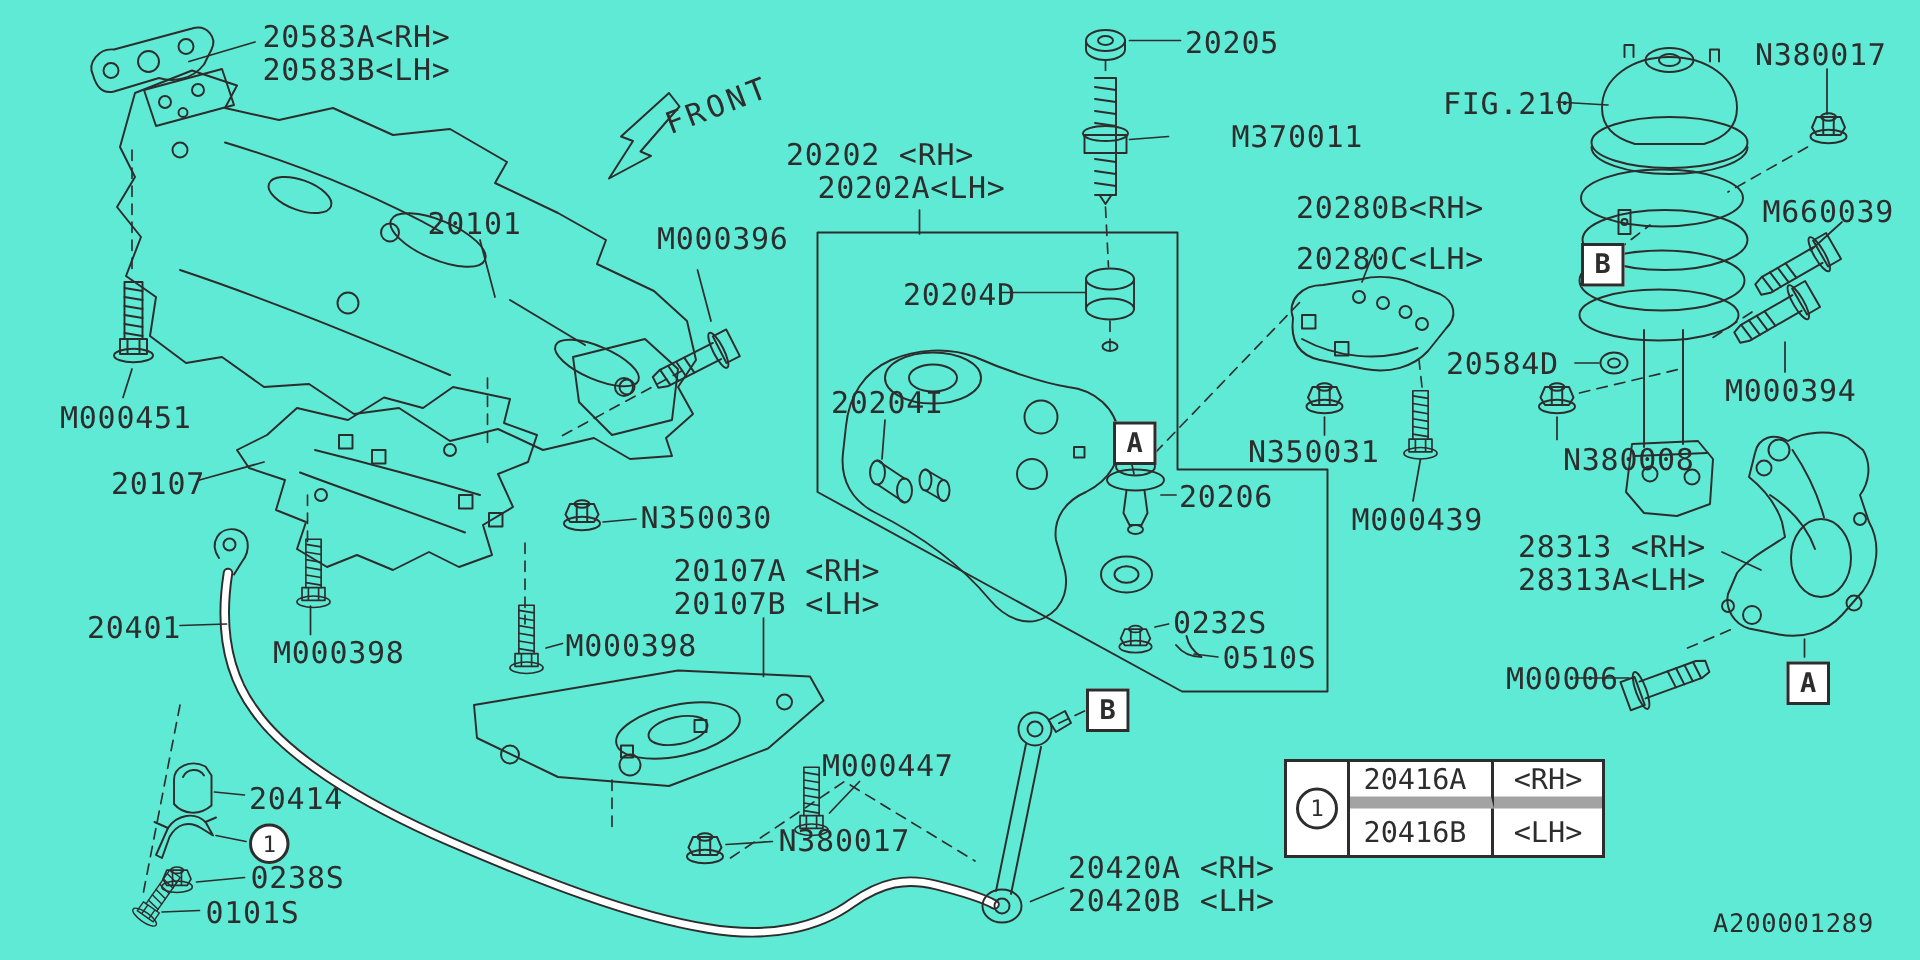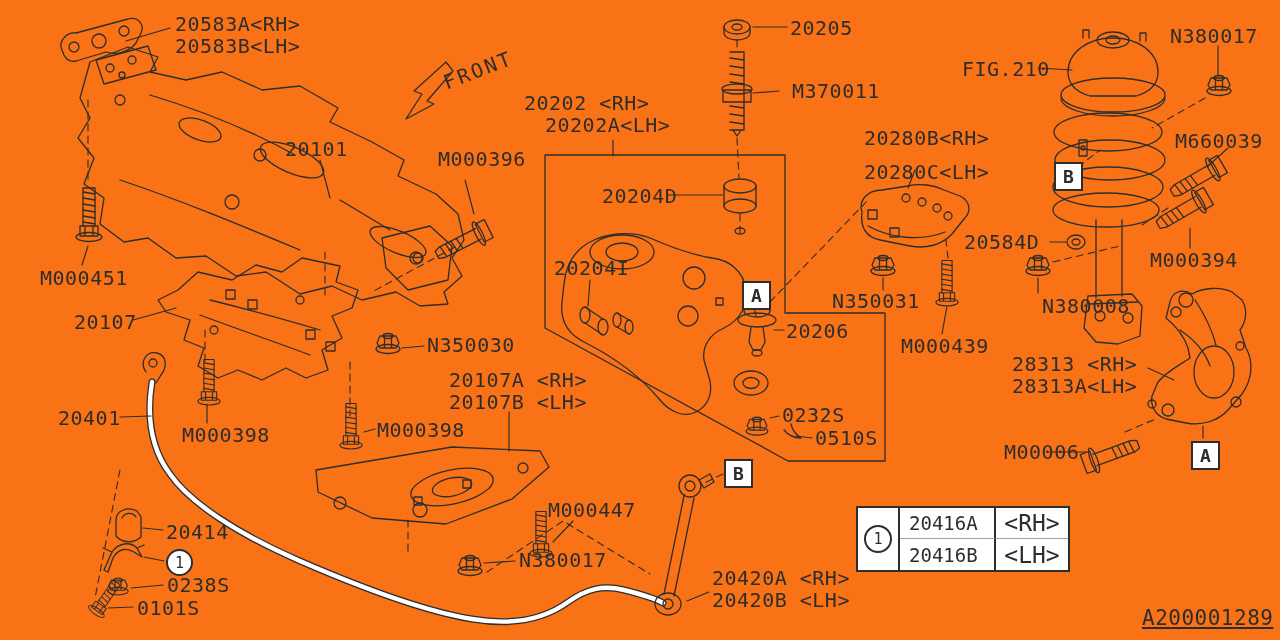--- a/index.html
+++ b/index.html
@@ -1,16 +1,16 @@
 <!DOCTYPE html>
 <html><head>
 <meta charset="utf-8">
 <style>
   html,body{margin:0;padding:0;background:#fff;}
-  .stage{position:relative;width:1280px;height:640px;background:#f97316;overflow:hidden;
+  .stage{position:relative;width:1280px;height:640px;background:#5eead4;overflow:hidden;
          font-family:"DejaVu Sans Mono",monospace;color:#2d2d2d;}
   .art{position:absolute;left:0;top:0;}
   .art path,.art ellipse,.art circle,.art line,.art rect,.art polyline,.art polygon{
     stroke:#2d2d2d;stroke-width:1.3;fill:none;stroke-linecap:round;stroke-linejoin:round;}
   .art .ld{stroke-width:1.15;}
   .art .dash{stroke-dasharray:7 5;stroke-width:1.1;}
   .art .tube-out{stroke-width:7;}
   .art .tube-in{stroke:#ffffff;stroke-width:4.4;}
   .lbl{position:absolute;font-size:20px;line-height:22px;white-space:pre;letter-spacing:.5px;}
   .front-label{position:absolute;left:440px;top:72px;font-size:20px;letter-spacing:2.5px;
@@ -18,23 +18,23 @@
   .letterbox{position:absolute;width:25px;height:25px;border:2px solid #2d2d2d;background:#fff;
     display:flex;align-items:center;justify-content:center;font-size:18px;font-weight:bold;}
   .circ{position:absolute;width:23px;height:23px;border:2px solid #2d2d2d;border-radius:50%;
     background:#fff;display:flex;align-items:center;justify-content:center;font-size:15px;}
   .legend{position:absolute;left:856px;top:506px;border:2px solid #2d2d2d;background:#fff;
     display:grid;grid-template-columns:42px 96px 72px;grid-template-rows:31px 31px;}
   .lg-marker{grid-row:1/3;border-right:2px solid #2d2d2d;display:flex;align-items:center;justify-content:center;}
   .lg-circle{width:24px;height:24px;border:2px solid #2d2d2d;border-radius:50%;
     display:flex;align-items:center;justify-content:center;font-size:15px;}
   .lg-part{border-right:2px solid #2d2d2d;display:flex;align-items:center;padding-left:9px;font-size:19px;}
-  .lg-side{display:flex;align-items:center;justify-content:center;font-size:23px;}
-  .rb{border-bottom:1px solid #a3a3a3;}
-  .docnum{position:absolute;left:1142px;top:606px;font-size:21px;letter-spacing:.5px;text-decoration:underline;}
+  .lg-side{display:flex;align-items:center;justify-content:center;font-size:19px;}
+  .rb{border-bottom:8px solid #a3a3a3;}
+  .docnum{position:absolute;left:1142px;top:606px;font-size:17px;letter-spacing:.5px;}
 </style>
 </head>
 <body>
 
 <div class="stage">
 
   <svg class="art" width="1280" height="640" viewBox="0 0 1280 640">
     <defs>
       <g id="boltv">
         <path d="M-6,-50 L6,-50 L6,-12 M-6,-50 L-6,-12"></path>
@@ -339,21 +339,21 @@
   </svg>
 
   <div class="lbl" style="left:175px;top:13px">20583A&lt;RH&gt;</div>
   <div class="lbl" style="left:175px;top:35px">20583B&lt;LH&gt;</div>
   <div class="lbl" style="left:285px;top:138px">20101</div>
   <div class="front-label">FRONT</div>
   <div class="lbl" style="left:438px;top:148px">M000396</div>
   <div class="lbl" style="left:524px;top:92px">20202 &lt;RH&gt;</div>
   <div class="lbl" style="left:545px;top:114px">20202A&lt;LH&gt;</div>
   <div class="lbl" style="left:790px;top:17px">20205</div>
-  <div class="lbl" style="left:792px;top:80px">M370011</div>
+  <div class="lbl" style="left:821px;top:80px">M370011</div>
   <div class="lbl" style="left:602px;top:185px">20204D</div>
   <div class="lbl" style="left:864px;top:127px">20280B&lt;RH&gt;</div>
   <div class="lbl" style="left:864px;top:161px">20280C&lt;LH&gt;</div>
   <div class="lbl" style="left:962px;top:58px">FIG.210</div>
   <div class="lbl" style="left:1170px;top:25px">N380017</div>
   <div class="lbl" style="left:1175px;top:130px">M660039</div>
   <div class="lbl" style="left:40px;top:267px">M000451</div>
   <div class="lbl" style="left:74px;top:311px">20107</div>
   <div class="lbl" style="left:554px;top:257px">20204I</div>
   <div class="lbl" style="left:832px;top:290px">N350031</div>

